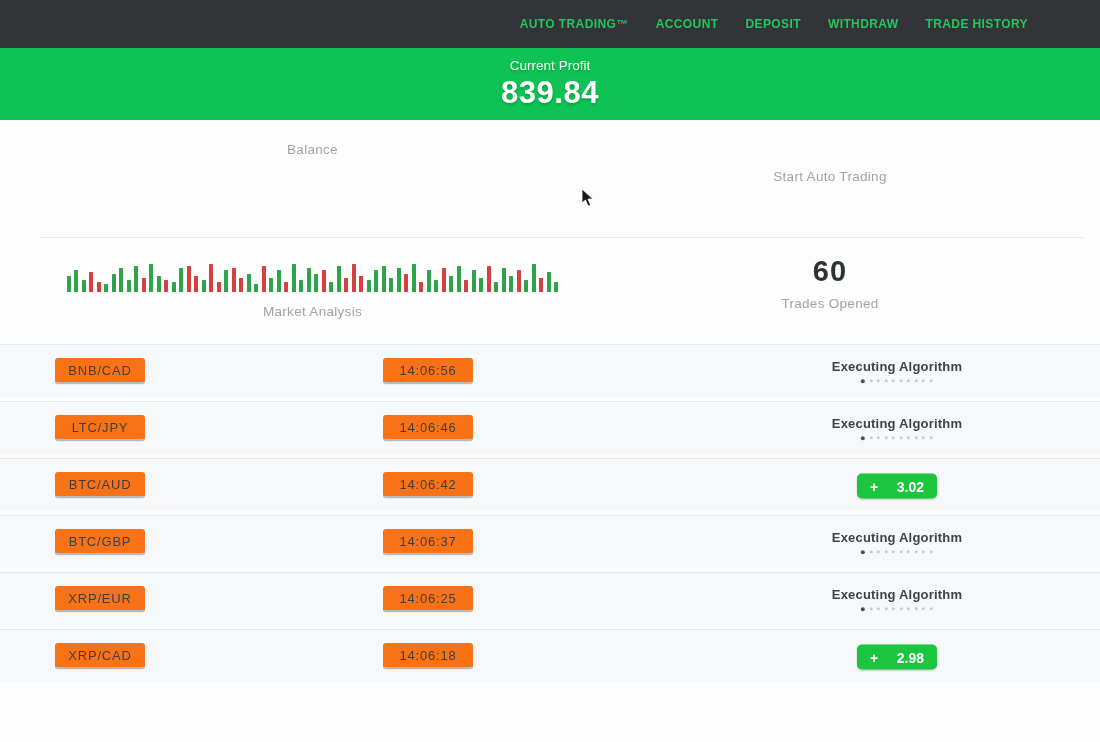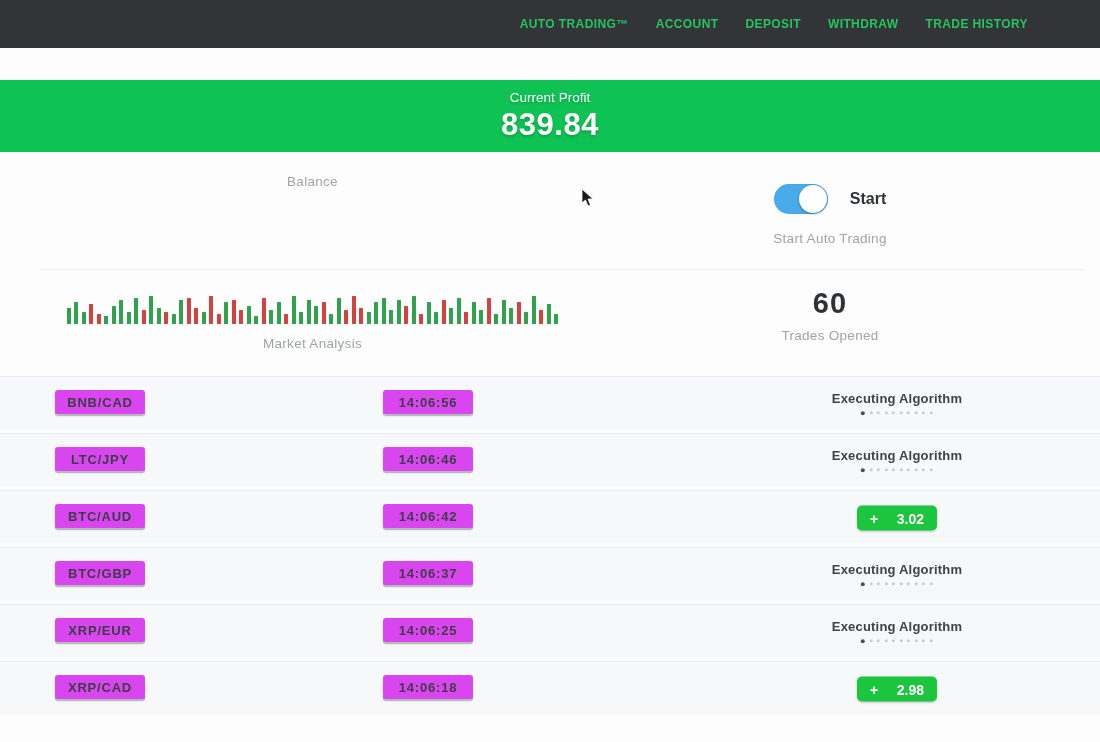--- a/index.html
+++ b/index.html
@@ -7,21 +7,21 @@
     font-family:"Liberation Sans","DejaVu Sans",sans-serif; }
 
   
   .topnav { height:48px; background:#333437; display:flex; align-items:center;
     justify-content:flex-end; padding-right:72px; gap:27px; }
   .nav-item { background:none; border:none; color:#22c55e; font-weight:700; font-size:12px;
     letter-spacing:.4px; font-family:inherit; cursor:pointer; white-space:nowrap; }
 
   
   .banner { height:72px; background:#0ec353; color:#fff; display:flex; flex-direction:column;
-    align-items:center; justify-content:center; text-shadow:0 2px 3px rgba(0,0,0,.18);margin-top:32px; }
+    align-items:center; justify-content:center; text-shadow:0 2px 3px rgba(0,0,0,.18); }
   .banner-label { font-size:13.5px; font-weight:400; margin-bottom:2px; }
   .banner-value { font-size:31px; font-weight:700; letter-spacing:.5px; }
 
   
   .stats-row { display:flex; }
   .col-left { width:585px; padding-left:40px; display:flex; flex-direction:column; align-items:center; }
   .col-right { width:490px; display:flex; flex-direction:column; align-items:center; }
   .row1 { height:117px; }
   .row1 .col-left { padding-top:22px; }
   .row1 .col-right { padding-top:32px; }
@@ -49,23 +49,23 @@
   .bar.r { background:#d4413e; }
   .row2 .sub-label { margin-top:12px; }
   .row2 .col-right .sub-label { margin-top:8px; }
 
   
   .rows { margin-top:2px; }
   .trade-row { position:relative; height:53px; background:#f7f8f9; margin-bottom:4px;
     border-top:1px solid #e6eaec; }
   .chip { position:absolute; top:50%; transform:translateY(-50%);
     display:inline-flex; align-items:center; justify-content:center;
-    min-width:90px; height:26px; padding:0 12px; background:#d946ef; border-radius:3px;
+    min-width:90px; height:26px; padding:0 12px; background:#f97316; border-radius:3px;
     border-bottom:2px solid #b6babd; box-shadow:0 1px 1px rgba(0,0,0,.06);
-    font-weight:700; font-size:13px; letter-spacing:.8px; color:#3b3f44; cursor:default; }
+    font-weight:400; font-size:13px; letter-spacing:.8px; color:#3b3f44; cursor:default; }
   .chip.pair { left:55px; }
   .chip.time { left:383px; }
   .result-zone { position:absolute; left:897px; top:50%; transform:translate(-50%,-50%);
     text-align:center; }
   .status-title { font-weight:700; font-size:13px; color:#3f4347; letter-spacing:.2px; white-space:nowrap; }
   .dots { margin-top:5px; display:flex; justify-content:center; gap:4.5px; }
   .dot { width:3px; height:3px; border-radius:50%; background:#c8ccd0; }
   .dot.active { background:#4a4e52; width:4px; height:4px; margin-top:-0.5px; }
   .badge { display:flex; align-items:center; justify-content:space-between;
     min-width:80px; height:25px; padding:0 13px; border-radius:5px; color:#fff;
@@ -86,26 +86,20 @@
   <div class="banner-label">Current Profit</div>
   <div class="banner-value">839.84</div>
 </header>
 
 <main>
   <section class="stats-row row1">
     <div class="col-left">
       <div class="sub-label">Balance</div>
     </div>
     <div class="col-right">
-      <div class="toggle-wrap">
-        <div class="toggle" role="switch" aria-checked="true">
-          <div class="knob"></div>
-        </div>
-        <span class="toggle-label">Start</span>
-      </div>
       <div class="sub-label">Start Auto Trading</div>
     </div>
   </section>
 
   <div class="divider"></div>
 
   <section class="stats-row row2">
     <div class="col-left">
       <div class="bars" id="market-bars">
           <span class="bar g" style="height: 16px;"></span>

